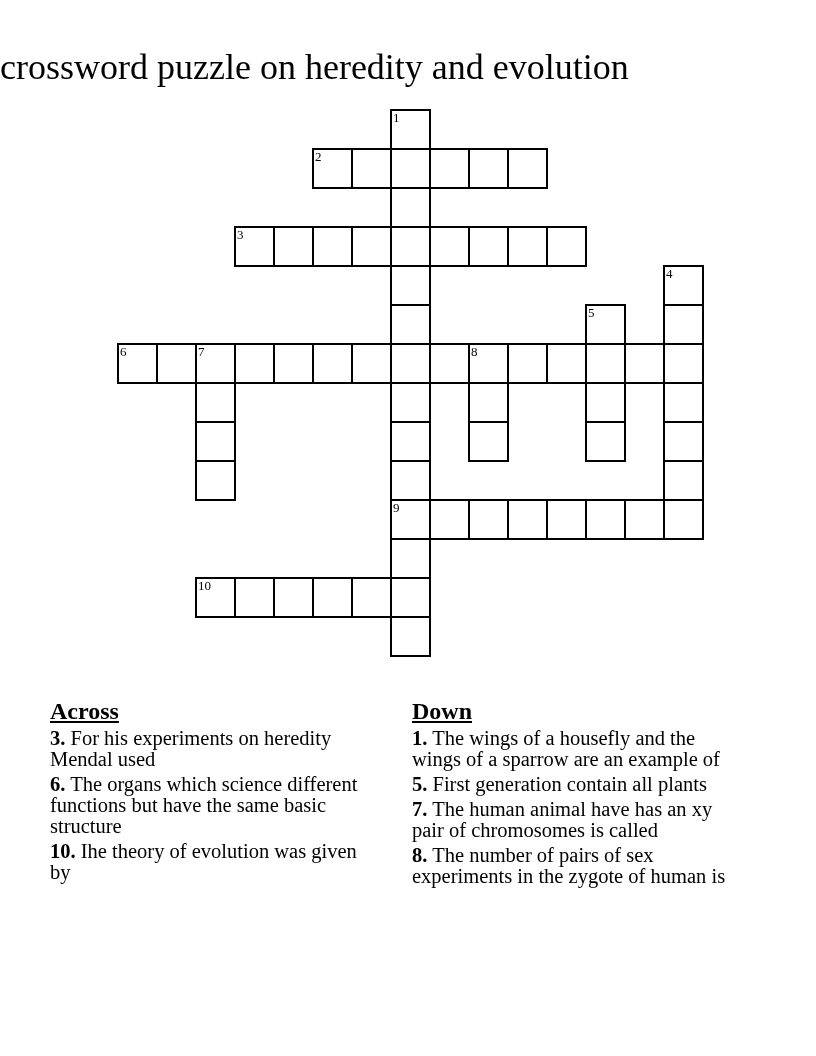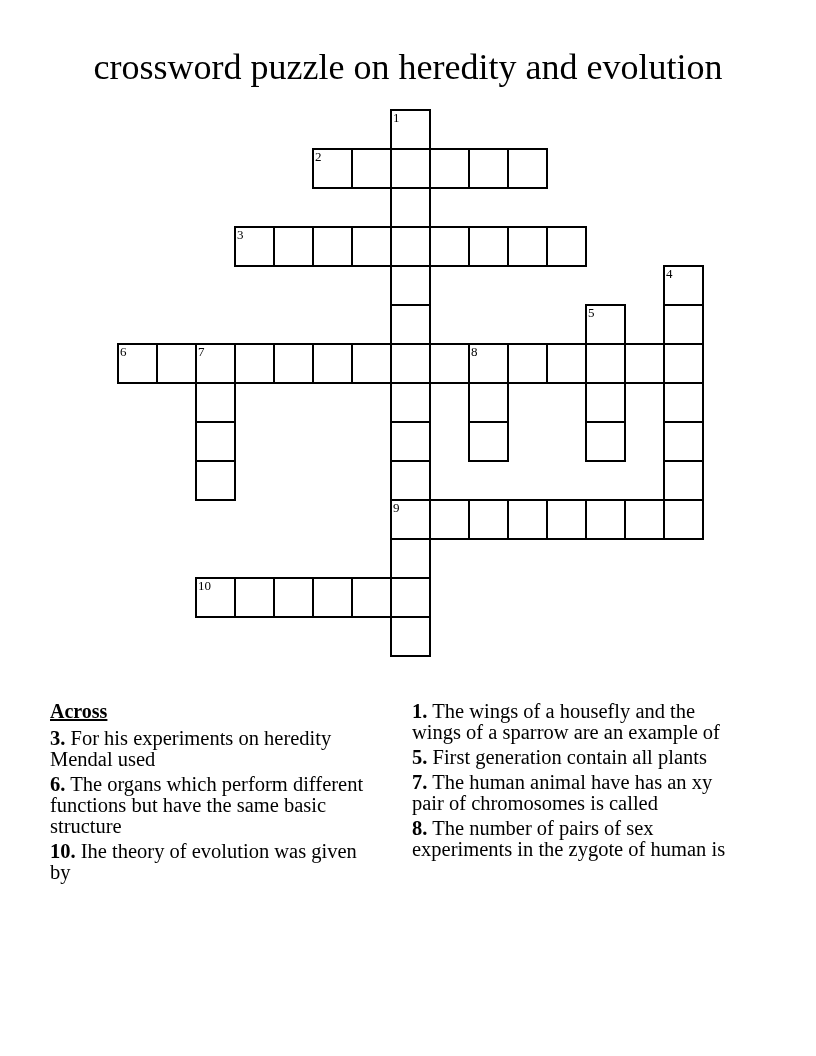--- a/index.html
+++ b/index.html
@@ -11,21 +11,20 @@
     font-family: "Liberation Serif", serif;
     color: #000;
     overflow: hidden;
   }
   .title {
     position: absolute;
     top: 47px;
     left: 0;
     width: 100%;
     margin: 0;
-    text-align: center;
     font-size: 36px;
     font-weight: normal;
     line-height: 40px;
   }
   .grid {
     position: absolute;
     left: 0;
     top: 0;
     width: 100%;
     height: 100%;
@@ -45,21 +44,21 @@
     font-family: "Liberation Serif", serif;
   }
   .clue-col {
     position: absolute;
     top: 701px;
   }
   .clue-col.across { left: 50px;  width: 320px; }
   .clue-col.down   { left: 412px; width: 330px; }
   .clue-header {
     margin: 0 0 6px 0;
-    font-size: 20px;
+    font-size: 24px;
     line-height: 21px;
     font-weight: bold;
     text-decoration: underline;
   }
   .clue {
     margin: 0 0 4px 0;
     font-size: 20.5px;
     line-height: 21px;
   }
   .clue b { font-weight: bold; }
@@ -157,26 +156,27 @@
       <div class="cell" style="left: 234px; top: 577px; width: 41px; height: 41px;"></div>
       <div class="cell" style="left: 273px; top: 577px; width: 41px; height: 41px;"></div>
       <div class="cell" style="left: 312px; top: 577px; width: 41px; height: 41px;"></div>
       <div class="cell" style="left: 351px; top: 577px; width: 41px; height: 41px;"></div>
     </div>
 
   <div class="clue-col across">
     <h2 class="clue-header">Across</h2>
     <div>
         <p class="clue"><b>3.</b><span> For his experiments on heredity Mendal used</span></p>
-        <p class="clue"><b>6.</b><span> The organs which perform different functions but have the same basic structure</span></p>
+        <p class="clue"><b>6.</b><span> The organs which science different functions but have the same basic structure</span></p>
         <p class="clue"><b>10.</b><span> Ihe theory of evolution was given by</span></p>
       </div>
   </div>
 
   <div class="clue-col down">
+    <h2 class="clue-header">Down</h2>
     <div>
         <p class="clue"><b>1.</b><span> The wings of a housefly and the wings of a sparrow are an example of</span></p>
         <p class="clue"><b>5.</b><span> First generation contain all plants</span></p>
         <p class="clue"><b>7.</b><span> The human animal have has an xy pair of chromosomes is called</span></p>
         <p class="clue"><b>8.</b><span> The number of pairs of sex experiments in the zygote of human is</span></p>
       </div>
   </div>
 
 </div>
 

